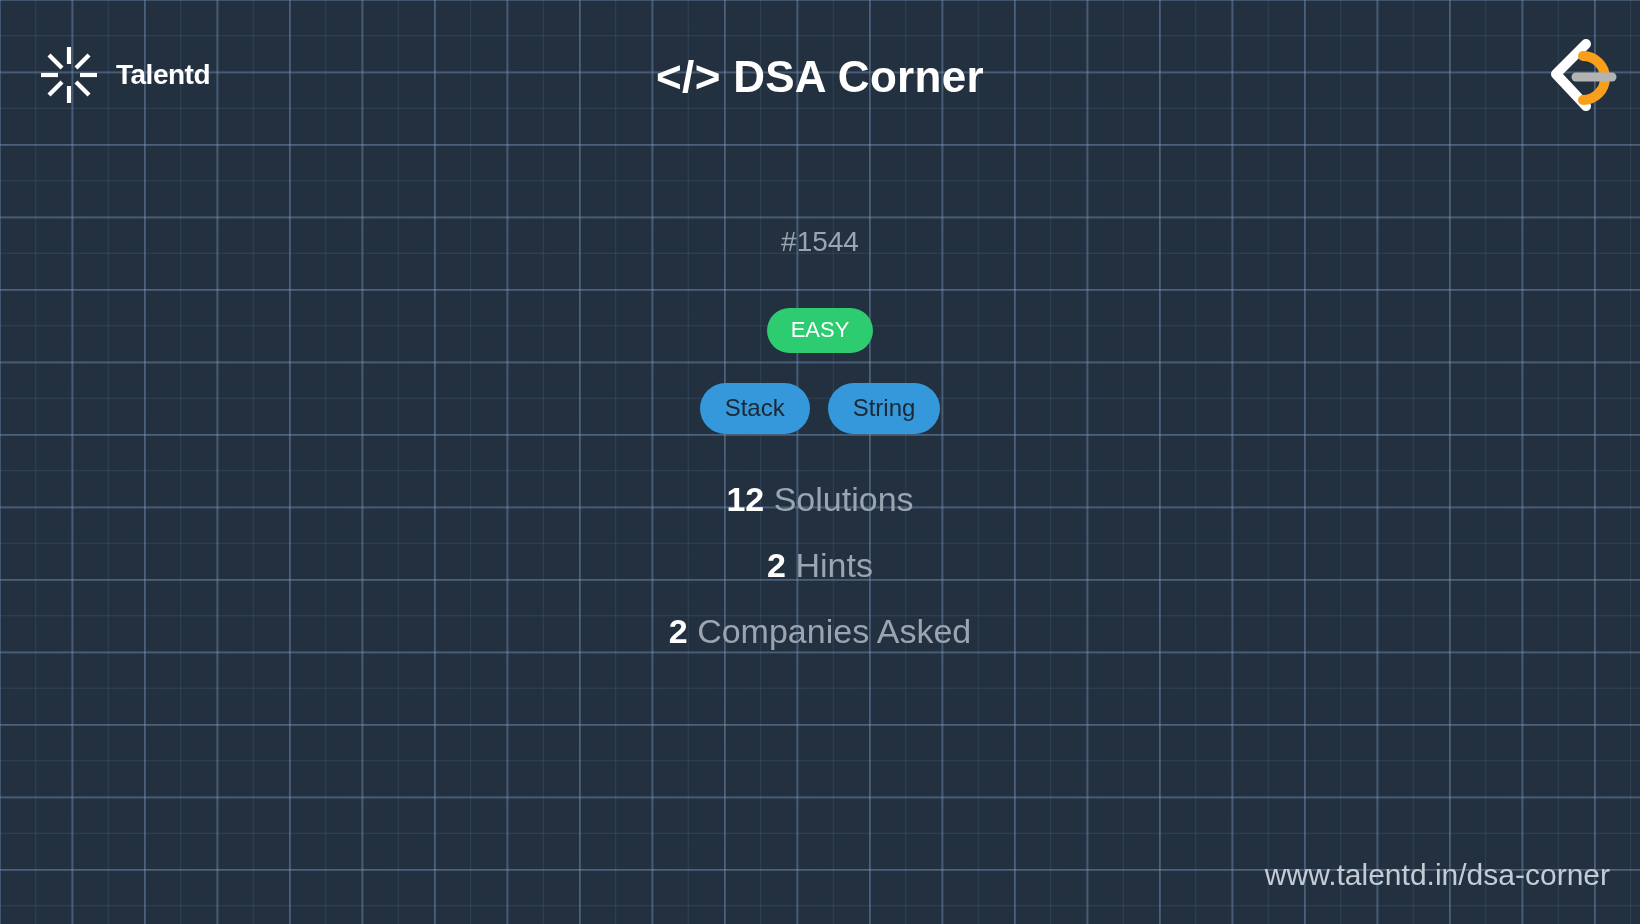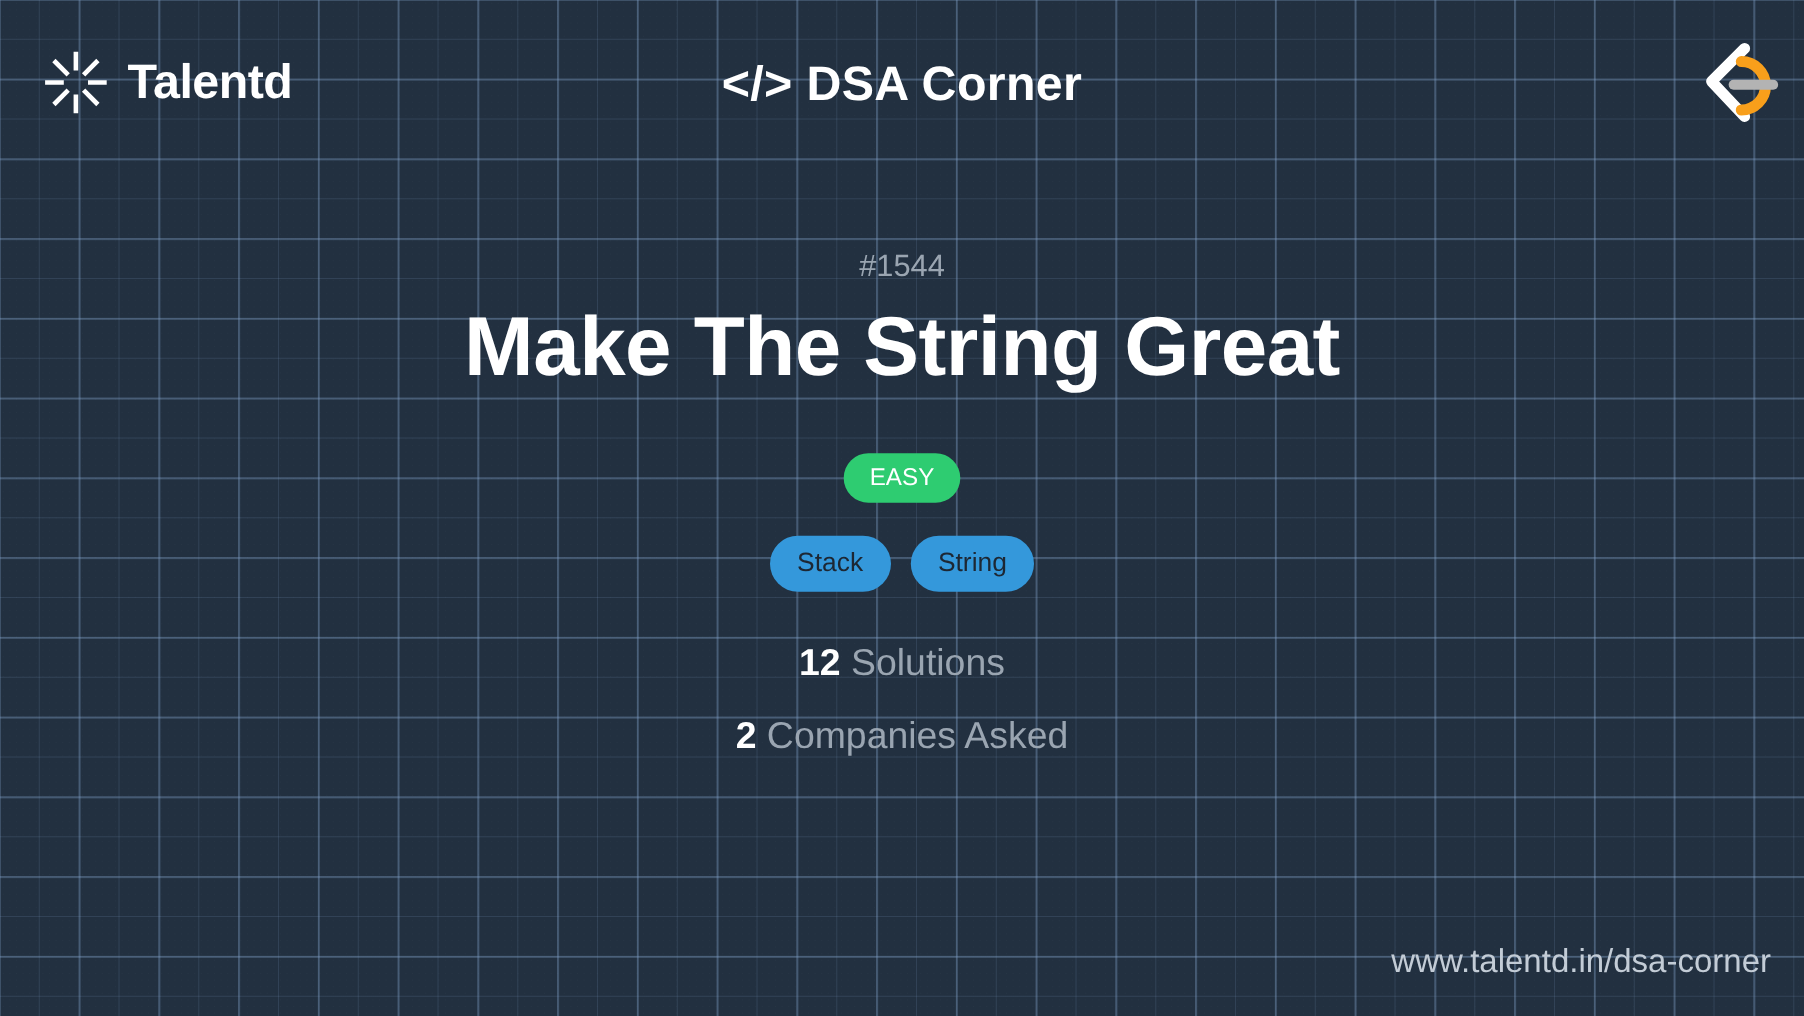--- a/index.html
+++ b/index.html
@@ -56,21 +56,21 @@
     position: absolute;
     left: 38px;
     top: 44px;
     display: flex;
     align-items: center;
     gap: 16px;
   }
   .brand-mark { width: 62px; height: 62px; display: block; }
   .brand-name {
     color: #ffffff;
-    font-size: 44px;
+    font-size: 28px;
     font-weight: bold;
     letter-spacing: -0.5px;
     line-height: 1;
   }
 
   .header-title {
     position: absolute;
     left: 0; right: 0;
     top: 52px;
     text-align: center;
@@ -212,32 +212,34 @@
 
         <line x1="50" y1="49" x2="86" y2="49" stroke="#b3b3b3" stroke-width="9" stroke-linecap="round"></line>
       </svg>
     </span>
   </div>
 
   <div class="main">
 
     <div class="problem-number">#1544</div>
 
-    <div class="problem-title">Make The String Great</div>
 
     <div class="difficulty-badge">EASY</div>
 
     <div class="tag-row">
       <span class="tag-pill">Stack</span>
       <span class="tag-pill">String</span>
     </div>
 
     <div class="stats">
       <div class="stat-line">
         <span class="stat-value">12</span><span class="stat-label"> </span><span class="stat-label">Solutions</span>
+      </div>
+      <div class="stat-line">
+        <span class="stat-value">2</span><span class="stat-label"> </span><span class="stat-label">Hints</span>
       </div>
       <div class="stat-line">
         <span class="stat-value">2</span><span class="stat-label"> </span><span class="stat-label">Companies Asked</span>
       </div>
     </div>
   </div>
 
   <div class="footer">
     <span class="footer-url">www.talentd.in/dsa-corner</span>
   </div>

